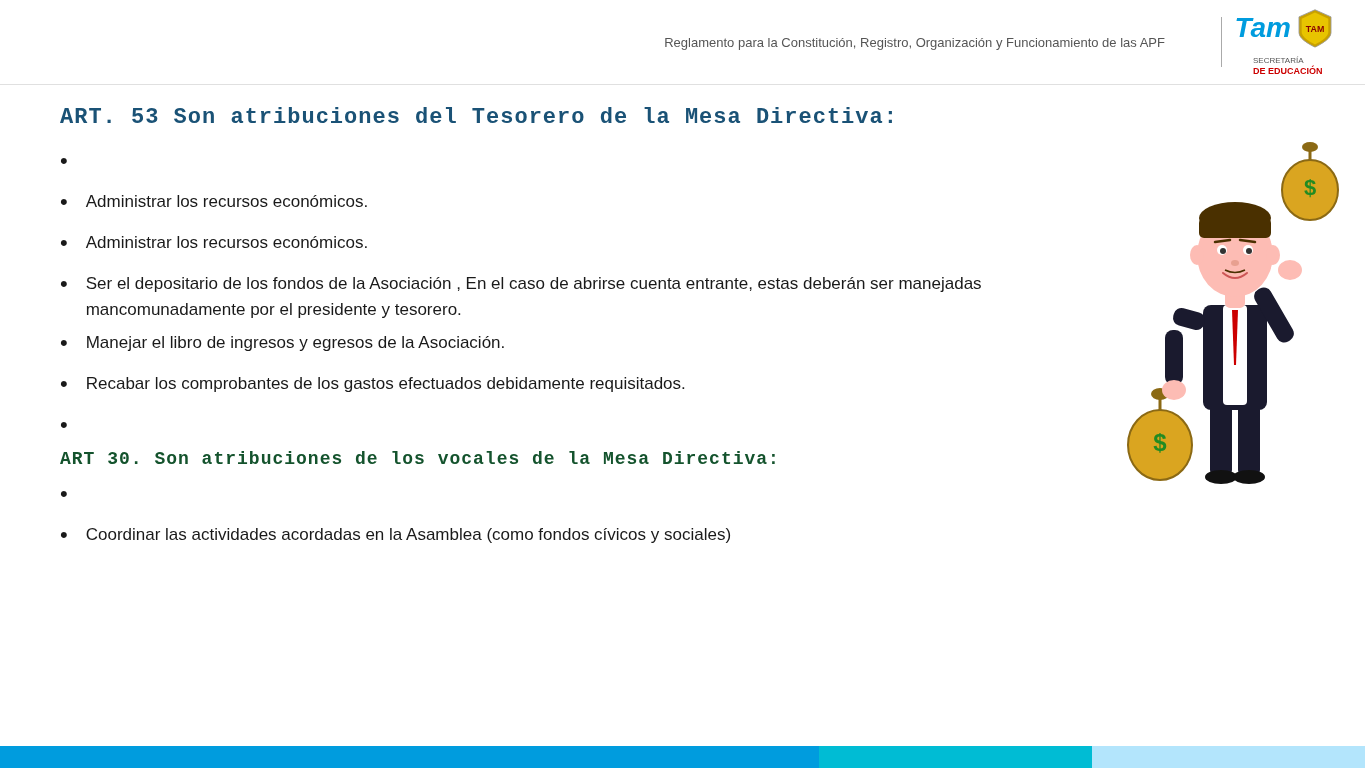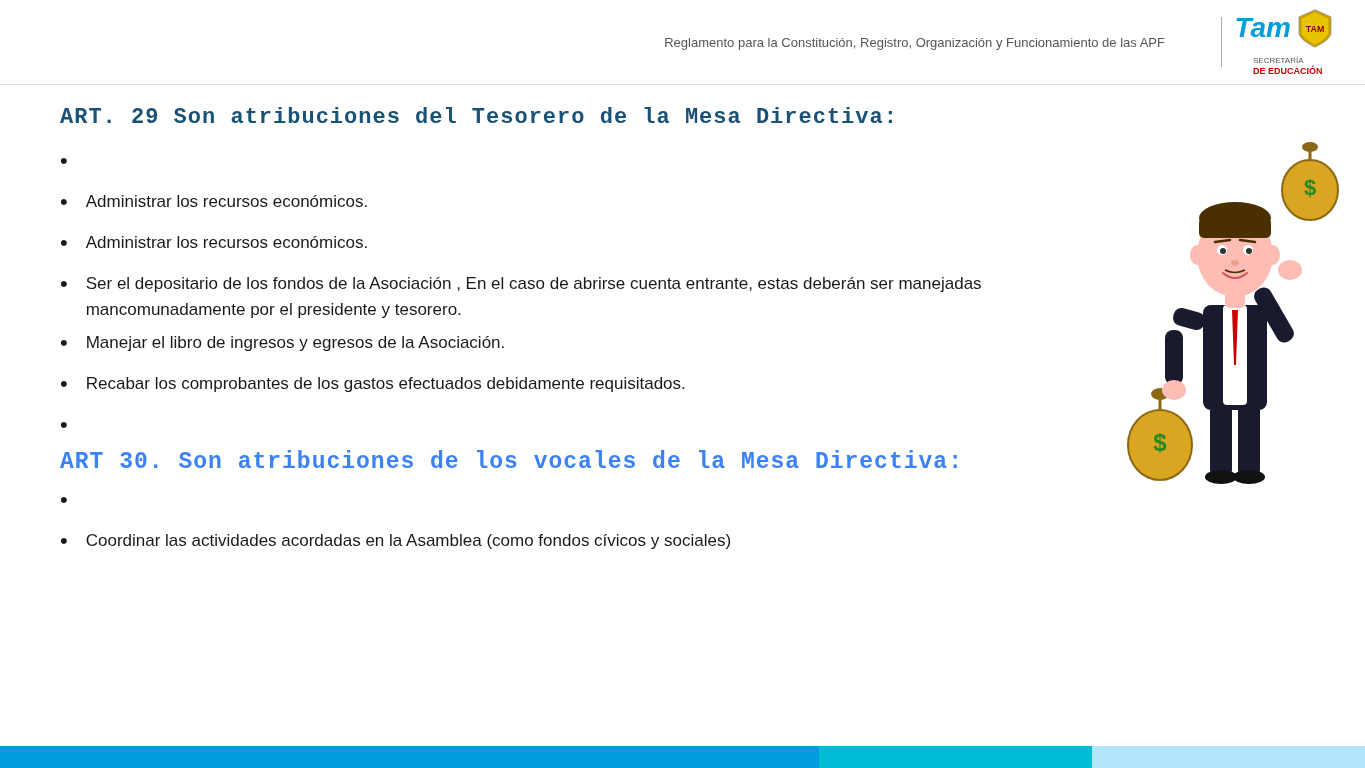--- a/index.html
+++ b/index.html
@@ -103,23 +103,23 @@
 
     .bullet-text {
       font-size: 17px;
       color: #1a1a1a;
       line-height: 1.5;
     }
 
     
     .art-subheading {
       font-family: 'Courier New', Courier, monospace;
-      font-size: 23px;
+      font-size: 18px;
       font-weight: bold;
-      color: #3b82f6;
+      color: #14532d;
       margin: 10px 0 12px 0;
       letter-spacing: 1px;
     }
 
     
     .bottom-bar {
       position: absolute;
       bottom: 0;
       left: 0;
       width: 100%;
@@ -180,21 +180,21 @@
 
     <div style="display:flex; flex-direction:column; align-items:flex-start; margin-left:6px;">
       <span style="font-size:8px; color:#555; text-transform:uppercase; line-height:1.3;">SECRETARÍA</span>
       <span style="font-size:9px; font-weight:bold; color:#cc0000; text-transform:uppercase;">DE EDUCACIÓN</span>
     </div>
   </div>
 </div>
 
 <div class="main-content">
 
-  <div class="art-heading">ART. 29 Son atribuciones del Tesorero de la Mesa Directiva:</div>
+  <div class="art-heading">ART. 53 Son atribuciones del Tesorero de la Mesa Directiva:</div>
 
   <ul class="bullet-list">
     <li>
       <span class="bullet-dot">•</span>
     </li>
     <li>
       <span class="bullet-dot">•</span>
       <span class="bullet-text">Administrar los recursos económicos.</span>
     </li>
     <li>

